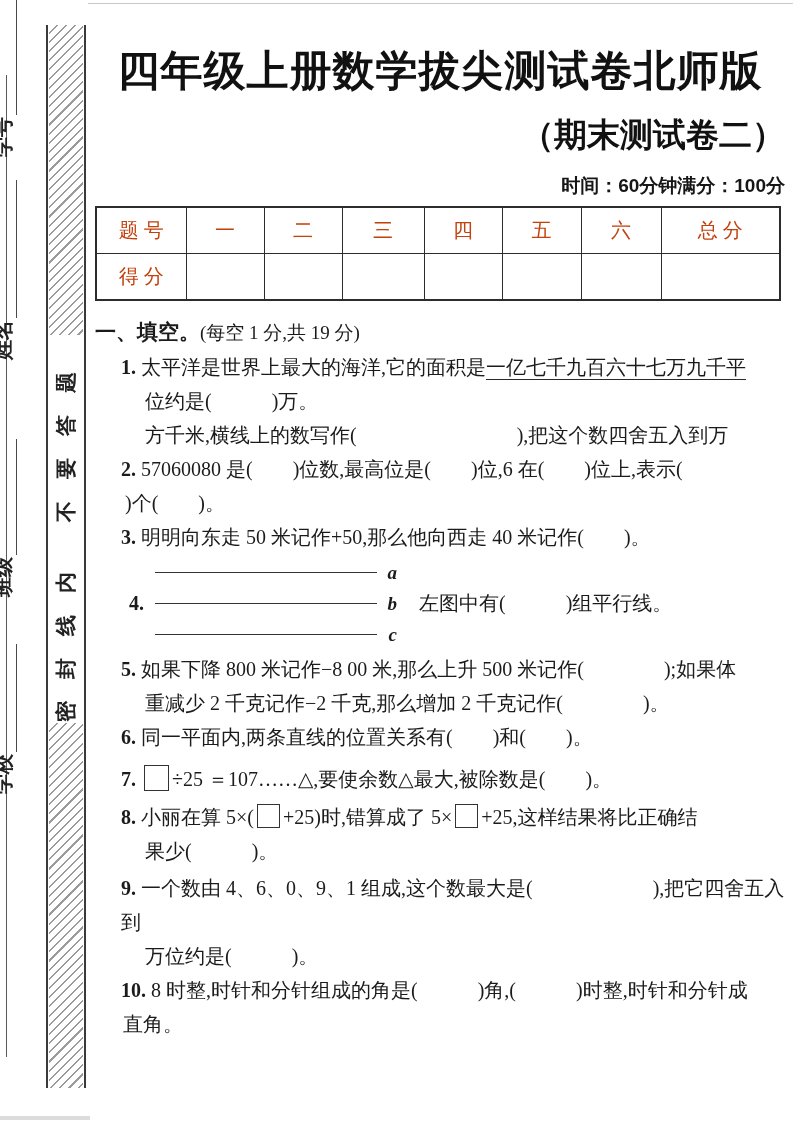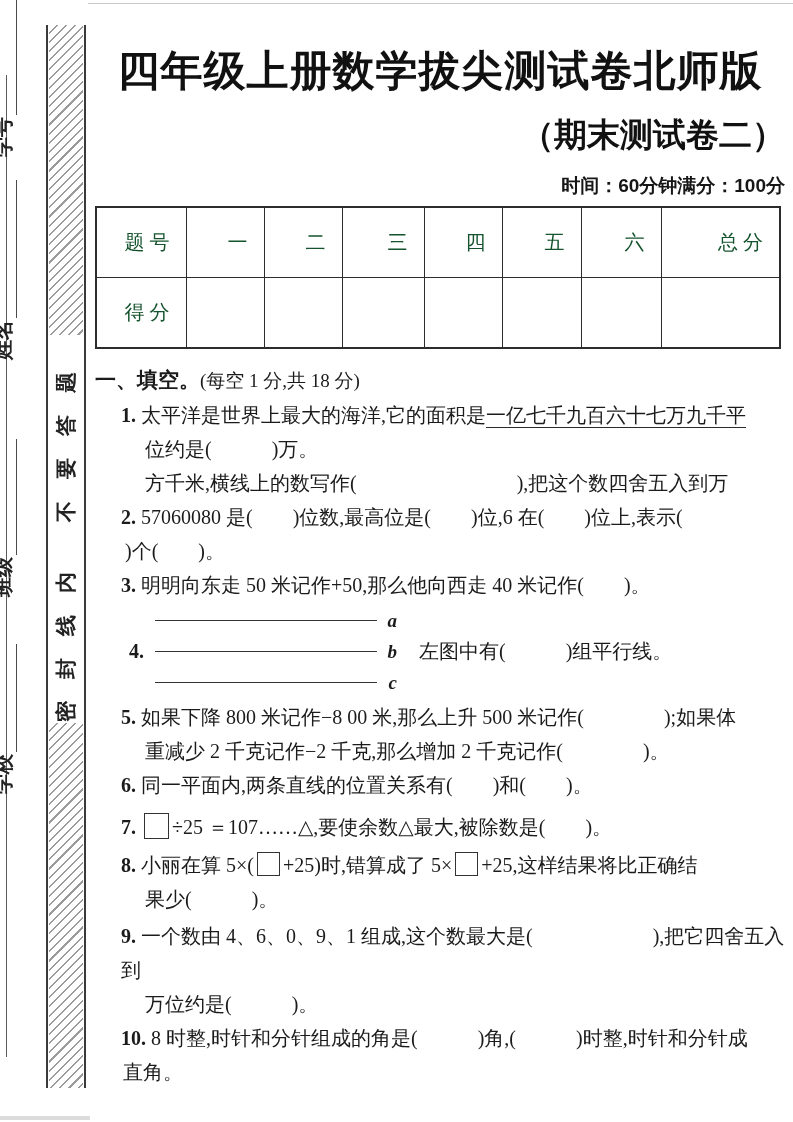--- a/index.html
+++ b/index.html
@@ -53,22 +53,22 @@
     font-family:"Liberation Sans","DejaVu Sans",sans-serif;
     font-weight:800; font-size:33px; line-height:44px; color:#111;
   }
   .time-line {
     margin-top:17px; text-align:right;
     font-family:"Liberation Sans","DejaVu Sans",sans-serif;
     font-weight:700; font-size:19px; line-height:24px; color:#161616;
   }
   table.score { border-collapse:collapse; width:684px; margin-top:8px; table-layout:fixed; }
   table.score td {
-    border:1.5px solid #2c2c2c; height:37px; text-align:right;
-    font-size:20px; color:#14532d; padding:16px;
+    border:1.5px solid #2c2c2c; height:37px; text-align:center;
+    font-size:20px; color:#c2410c; padding:4px;
   }
   table.score { border:2px solid #2c2c2c; }
 
   .sec-head { margin-top:14px; font-size:20px; line-height:34px; }
   .sec-title { font-weight:700; font-size:21px; }
   .sec-note { font-size:19px; }
 
   .q { font-size:20px; }
   .q .line { line-height:34px; margin-left:50px; white-space:pre-wrap; }
   .q .line.first { margin-left:26px; }
@@ -164,21 +164,21 @@
         <td></td>
         <td></td>
         <td></td>
         <td></td>
         <td></td>
       </tr>
     </tbody>
       </table>
 
     <div class="sec-head">
-      <span class="sec-title">一、填空。</span><span class="sec-note">(每空 1 分,共 18 分)</span>
+      <span class="sec-title">一、填空。</span><span class="sec-note">(每空 1 分,共 19 分)</span>
     </div>
 
     <div class="q">
       <div class="line first"><span class="qnum">1.</span><span>太平洋是世界上最大的海洋,它的面积是</span><span class="ul-seg">一亿七千九百六十七万九千平</span></div>
       <div class="line">位约是(　　　)万。</div>
       <div class="line">方千米,横线上的数写作(　　　　　　　　),把这个数四舍五入到万</div>
     </div>
 
     <div class="q">
       <div class="line first"><span class="qnum">2.</span><span>57060080 是(　　)位数,最高位是(　　)位,6 在(　　)位上,表示(</span></div>

